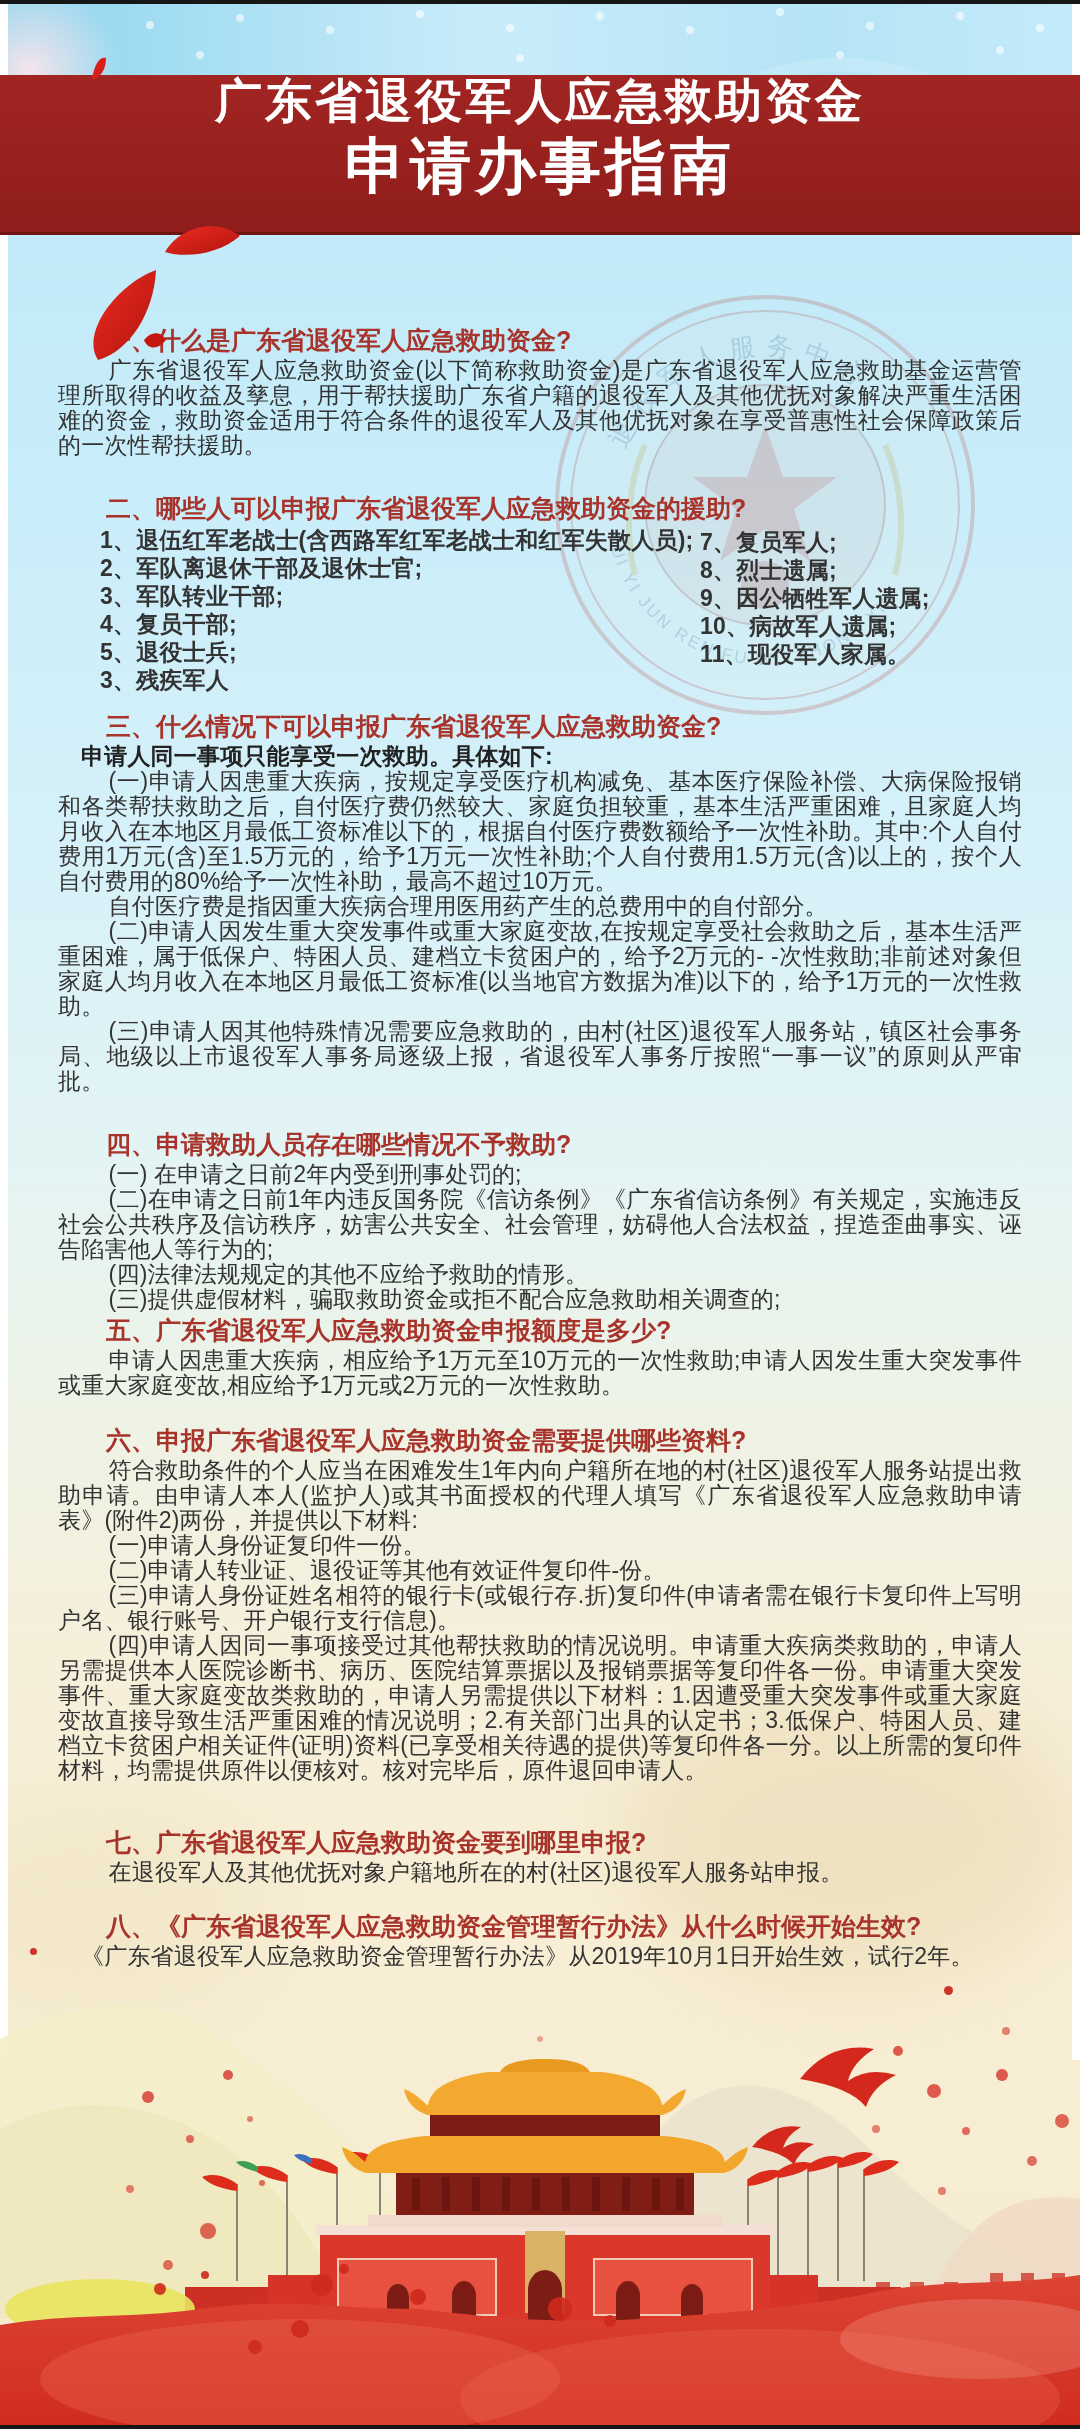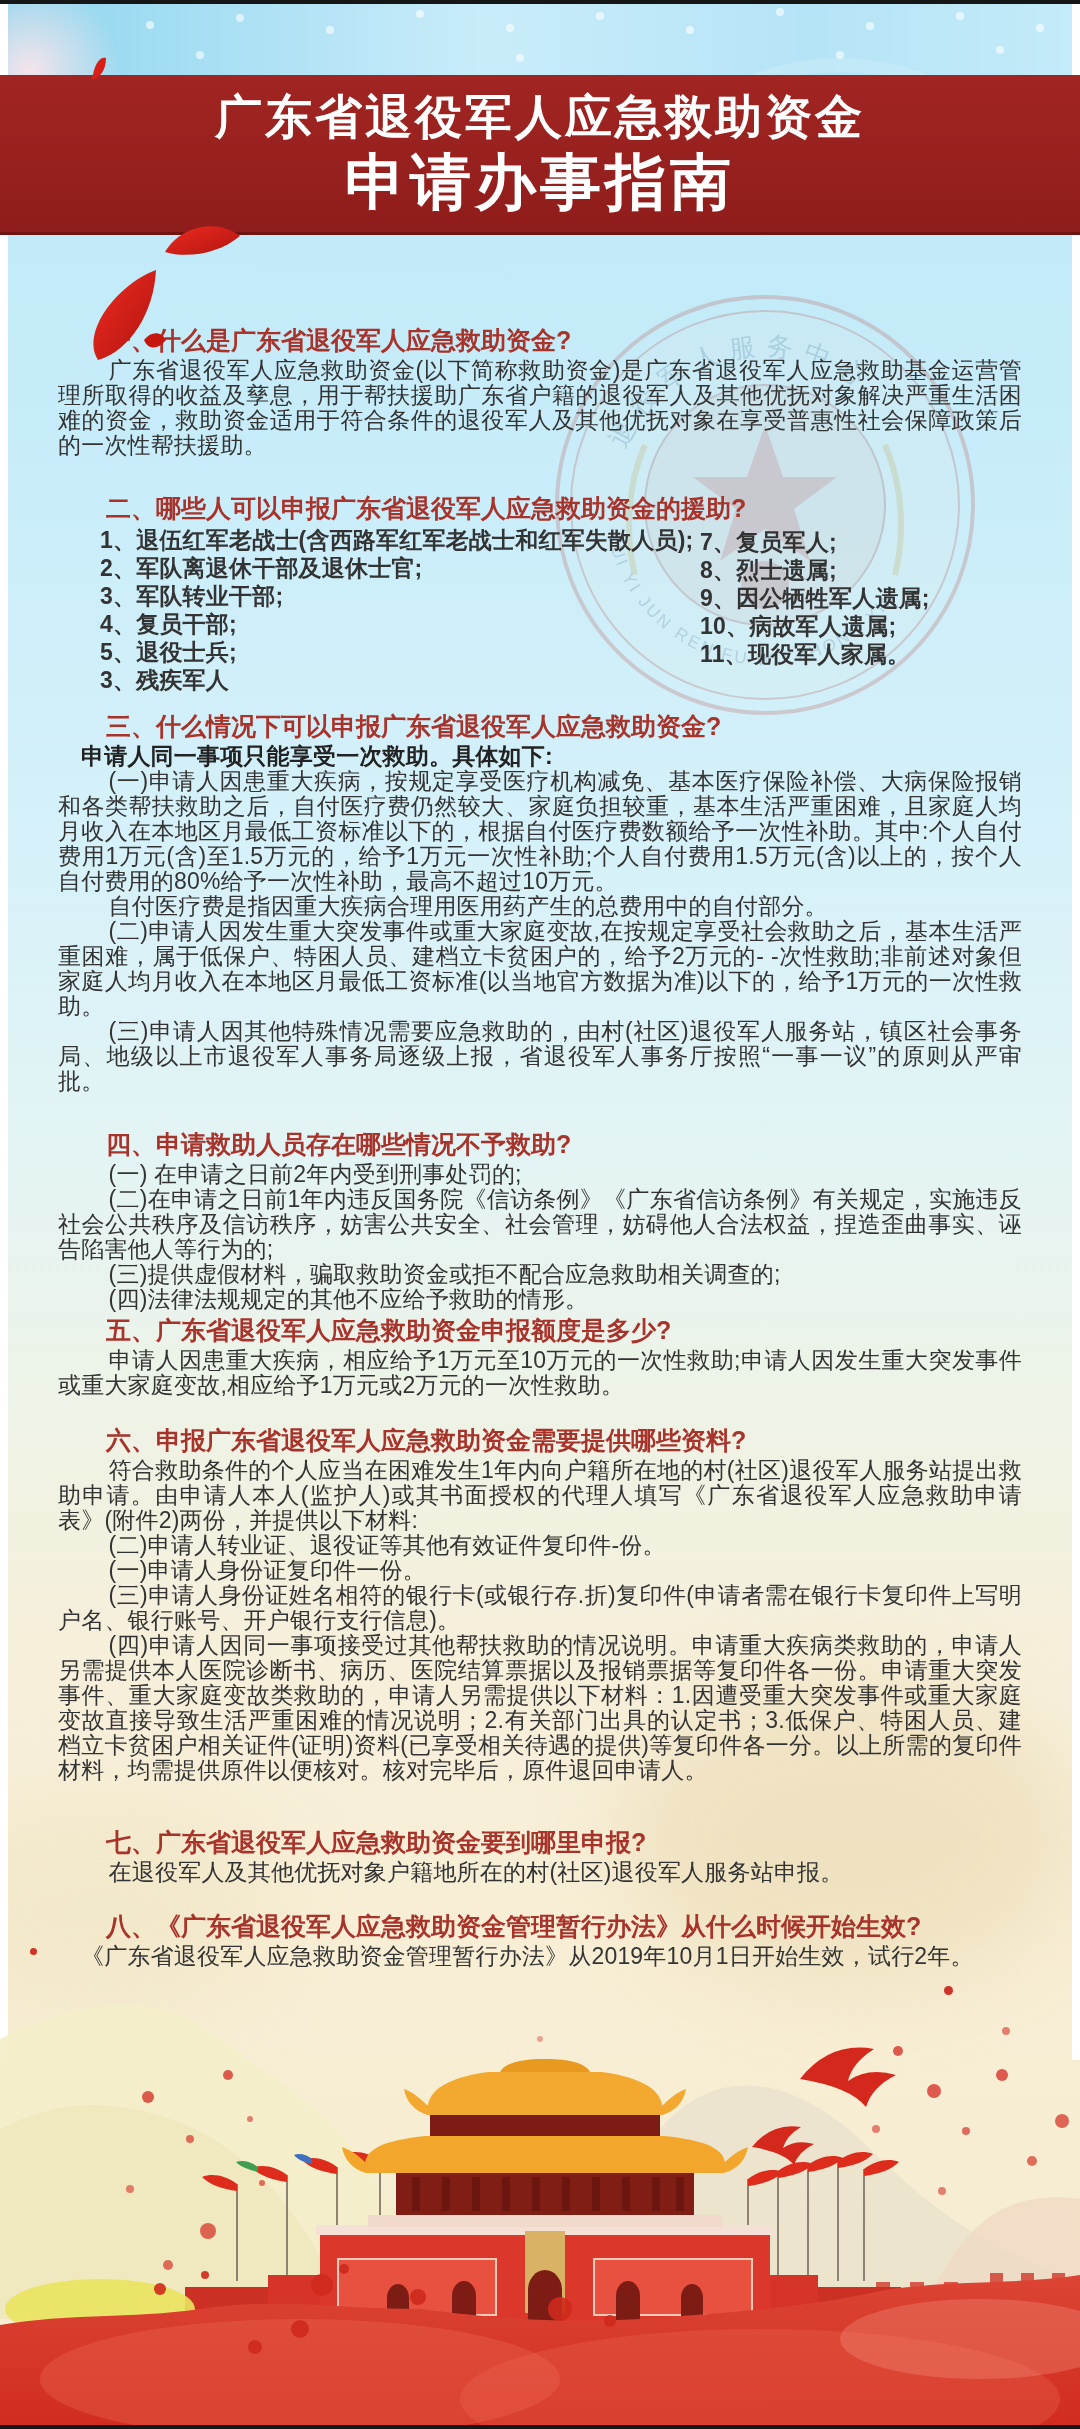--- a/index.html
+++ b/index.html
@@ -14,21 +14,21 @@
 
   
   .sky{position:absolute;left:0;top:0;width:1080px;height:75px;z-index:1;
     background:radial-gradient(circle at 30px 70px,rgba(255,230,235,.9),rgba(255,255,255,0) 90px),
     linear-gradient(90deg,#8fd5ee,#c9ecfa 45%,#b5e4f6 75%,#c4ebf9);}
   .sky svg{position:absolute;left:0;top:0;}
 
   
   .band{position:absolute;left:0;top:75px;width:1080px;height:157px;z-index:3;
     background:linear-gradient(180deg,#a12522,#8f1d1b);border-bottom:3px solid #701412;
-    display:flex;flex-direction:column;align-items:center;justify-content:center;gap:6px;}
+    display:flex;flex-direction:column;align-items:center;gap:6px;}
   .band .t1{color:#ffffff;font-size:47px;font-weight:bold;letter-spacing:3px;line-height:1.1;}
   .band .t2{color:#ffffff;font-size:61px;font-weight:bold;letter-spacing:4px;line-height:1.1;}
 
   
   .petals{position:absolute;left:40px;top:40px;z-index:4;}
 
   
   .watermark{position:absolute;left:545px;top:285px;width:440px;height:440px;opacity:.22;z-index:1;}
 
   
@@ -162,34 +162,34 @@
       <p>(一)申请人因患重大疾病，按规定享受医疗机构减免、基本医疗保险补偿、大病保险报销和各类帮扶救助之后，自付医疗费仍然较大、家庭负担较重，基本生活严重困难，且家庭人均月收入在本地区月最低工资标准以下的，根据自付医疗费数额给予一次性补助。其中:个人自付费用1万元(含)至1.5万元的，给予1万元一次性补助;个人自付费用1.5万元(含)以上的，按个人自付费用的80%给予一次性补助，最高不超过10万元。</p>
       <p>自付医疗费是指因重大疾病合理用医用药产生的总费用中的自付部分。</p>
       <p>(二)申请人因发生重大突发事件或重大家庭变故,在按规定享受社会救助之后，基本生活严重困难，属于低保户、特困人员、建档立卡贫困户的，给予2万元的- -次性救助;非前述对象但家庭人均月收入在本地区月最低工资标准(以当地官方数据为准)以下的，给予1万元的一次性救助。</p>
       <p>(三)申请人因其他特殊情况需要应急救助的，由村(社区)退役军人服务站，镇区社会事务局、地级以上市退役军人事务局逐级上报，省退役军人事务厅按照“一事一议”的原则从严审批。</p>
     </div>
 
     <div class="section" style="top:1128px">
       <div class="sec-head">四、申请救助人员存在哪些情况不予救助?</div>
       <p>(一) 在申请之日前2年内受到刑事处罚的;</p>
       <p>(二)在申请之日前1年内违反国务院《信访条例》《广东省信访条例》有关规定，实施违反社会公共秩序及信访秩序，妨害公共安全、社会管理，妨碍他人合法权益，捏造歪曲事实、诬告陷害他人等行为的;</p>
+      <p>(四)法律法规规定的其他不应给予救助的情形。</p>
       <p>(三)提供虚假材料，骗取救助资金或拒不配合应急救助相关调查的;</p>
-      <p>(四)法律法规规定的其他不应给予救助的情形。</p>
     </div>
 
     <div class="section" style="top:1314px">
       <div class="sec-head">五、广东省退役军人应急救助资金申报额度是多少?</div>
       <p>申请人因患重大疾病，相应给予1万元至10万元的一次性救助;申请人因发生重大突发事件或重大家庭变故,相应给予1万元或2万元的一次性救助。</p>
     </div>
 
     <div class="section" style="top:1424px">
       <div class="sec-head">六、申报广东省退役军人应急救助资金需要提供哪些资料?</div>
       <p>符合救助条件的个人应当在困难发生1年内向户籍所在地的村(社区)退役军人服务站提出救助申请。由申请人本人(监护人)或其书面授权的代理人填写《广东省退役军人应急救助申请表》(附件2)两份，并提供以下材料:</p>
+      <p>(一)申请人身份证复印件一份。</p>
       <p>(二)申请人转业证、退役证等其他有效证件复印件-份。</p>
-      <p>(一)申请人身份证复印件一份。</p>
       <p>(三)申请人身份证姓名相符的银行卡(或银行存.折)复印件(申请者需在银行卡复印件上写明户名、银行账号、开户银行支行信息)。</p>
       <p>(四)申请人因同一事项接受过其他帮扶救助的情况说明。申请重大疾病类救助的，申请人另需提供本人医院诊断书、病历、医院结算票据以及报销票据等复印件各一份。申请重大突发事件、重大家庭变故类救助的，申请人另需提供以下材料：1.因遭受重大突发事件或重大家庭变故直接导致生活严重困难的情况说明；2.有关部门出具的认定书；3.低保户、特困人员、建档立卡贫困户相关证件(证明)资料(已享受相关待遇的提供)等复印件各一分。以上所需的复印件材料，均需提供原件以便核对。核对完毕后，原件退回申请人。</p>
     </div>
 
     <div class="section" style="top:1826px">
       <div class="sec-head">七、广东省退役军人应急救助资金要到哪里申报?</div>
       <p>在退役军人及其他优抚对象户籍地所在的村(社区)退役军人服务站申报。</p>
     </div>
 
     <div class="section" style="top:1910px">

